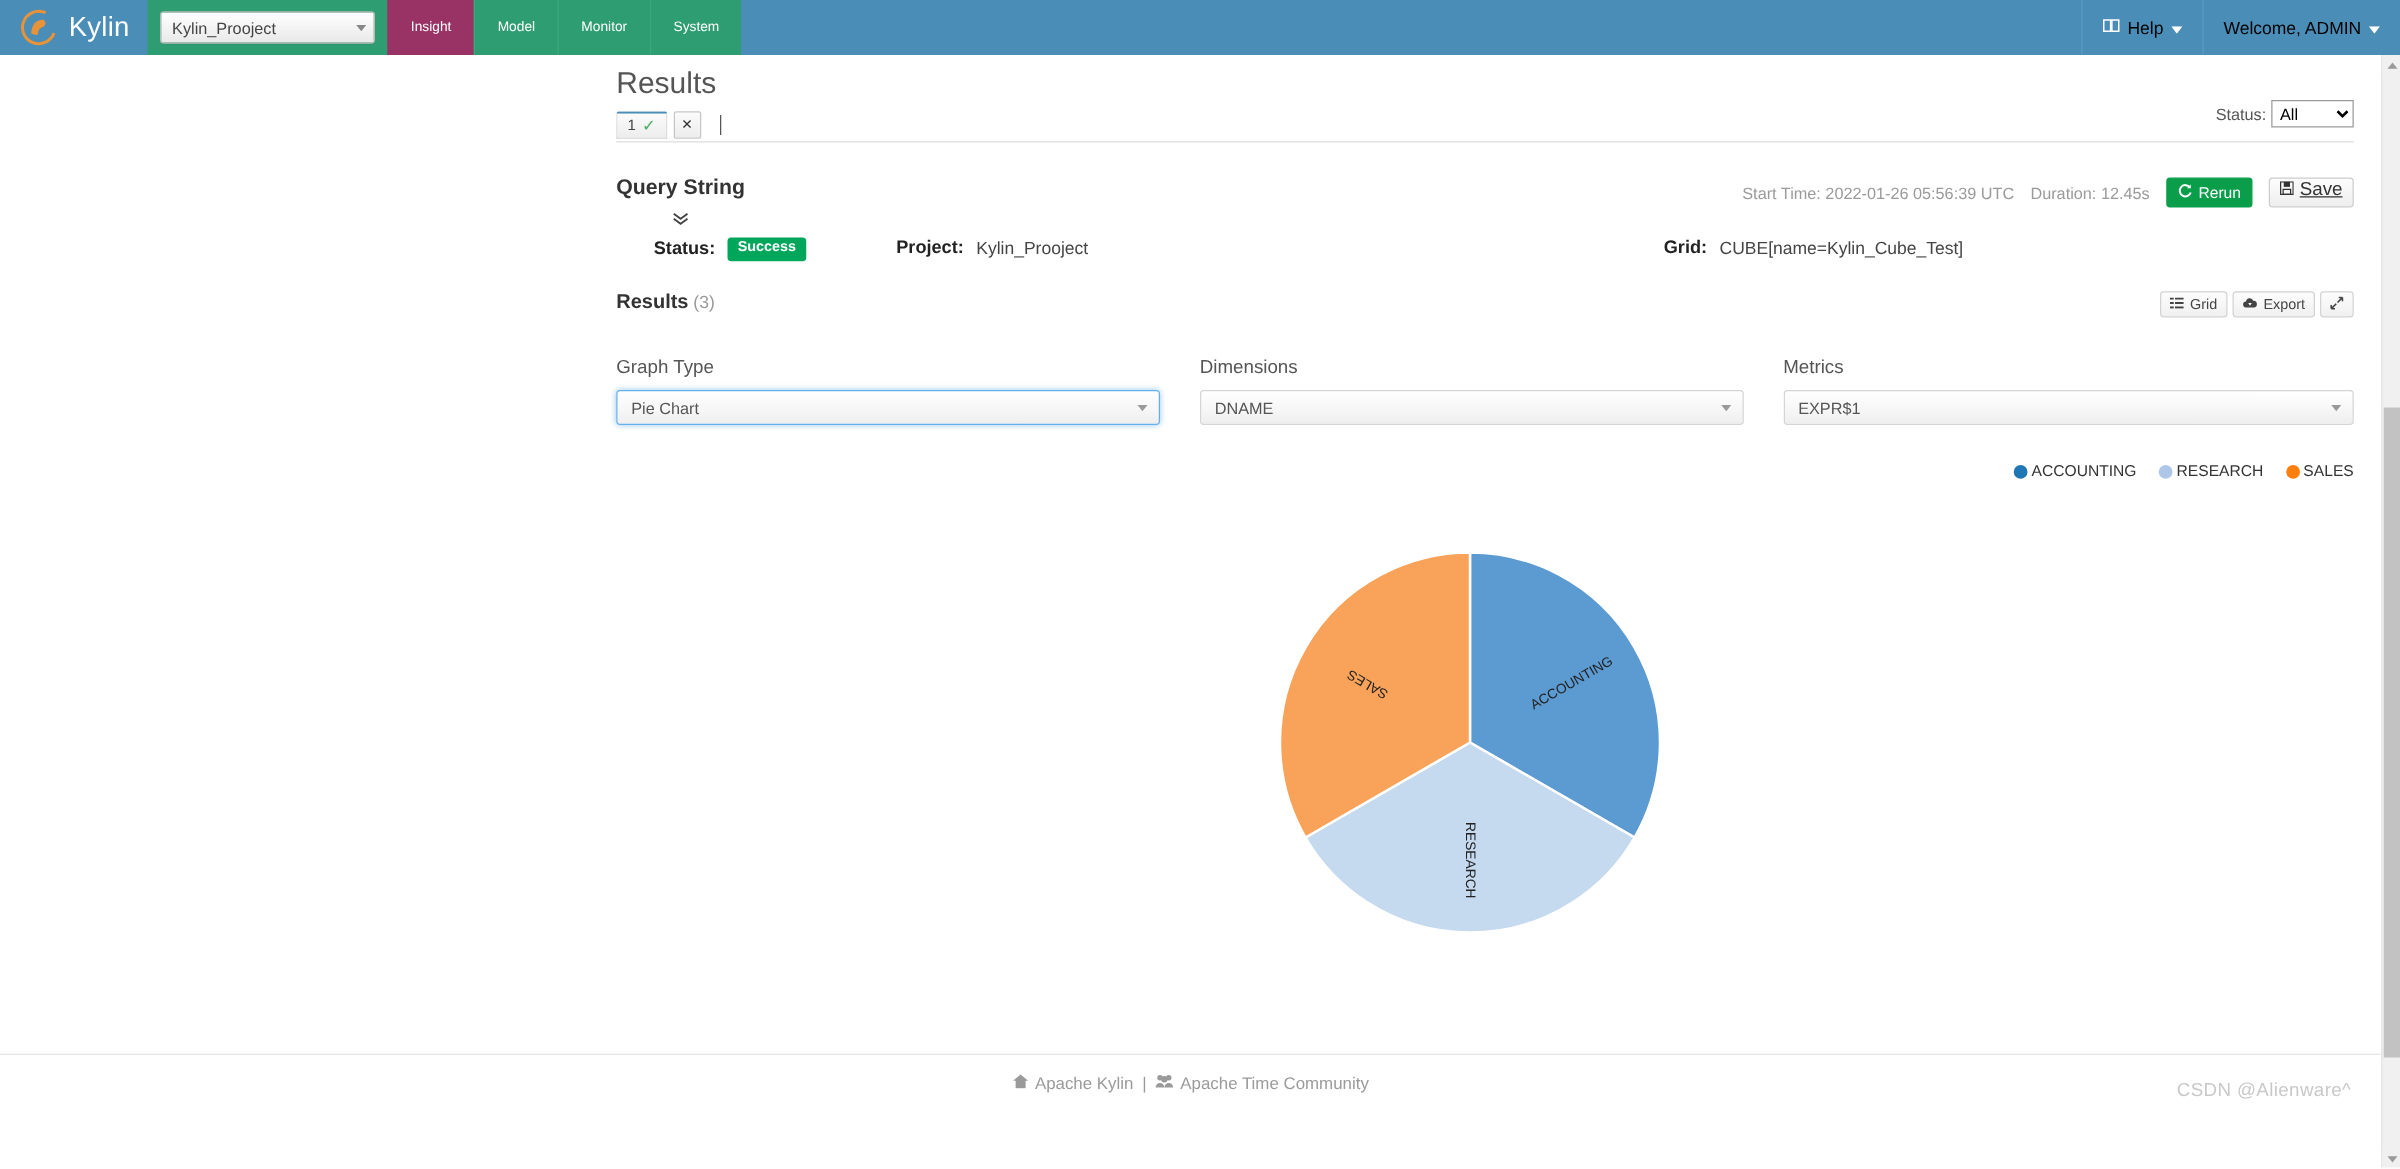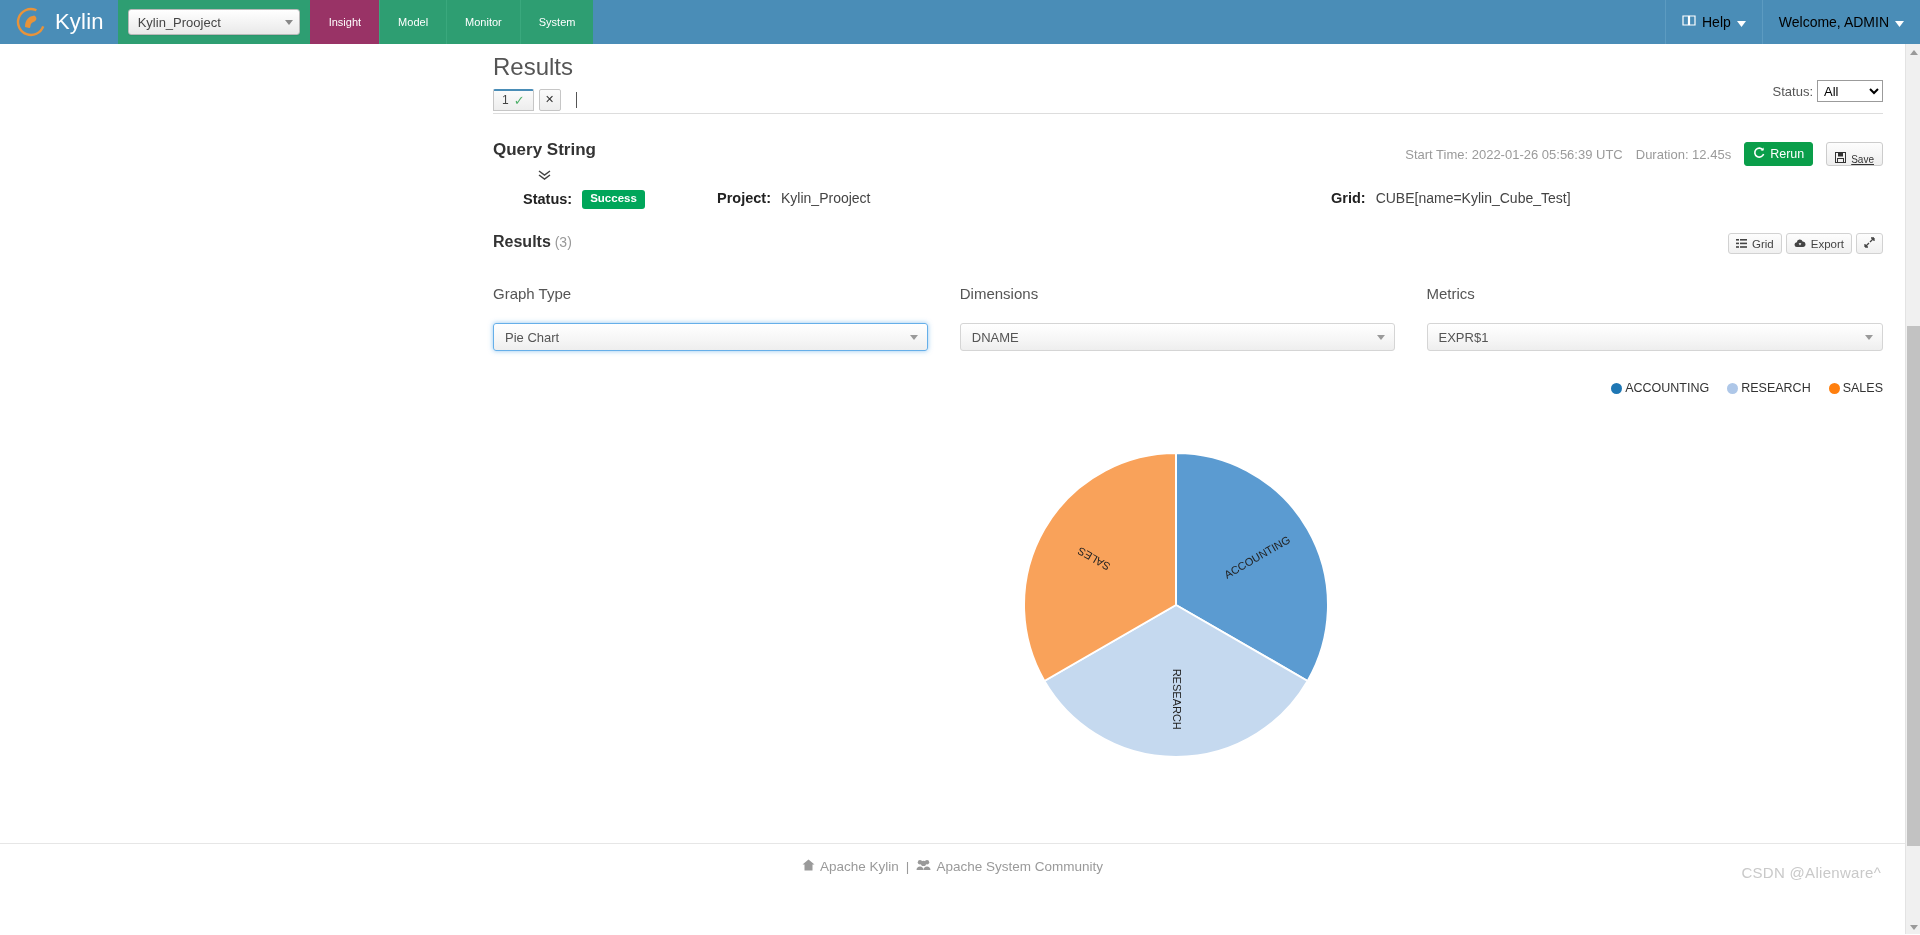--- a/index.html
+++ b/index.html
@@ -154,27 +154,27 @@
   }
   .btn-rerun {
     display: inline-flex; align-items: center; gap: 5px;
     background: #0a9e4a; color: #fff;
     border: 1px solid #0a9e4a;
     border-radius: 3px;
     height: 24px; padding: 0 8px;
     font-size: 12.5px;
   }
   .btn-save {
-    display: inline-flex; align-items: flex-end; gap: 5px;
+    display: inline-flex; align-items: flex-start; gap: 5px;
     background: linear-gradient(to bottom,#fdfdfd,#eeeeee);
     color: #333;
     border: 1px solid #cccccc;
     border-radius: 3px;
     height: 24px; padding: 0 8px;
-    font-size: 10px;
+    font-size: 15px;
     text-decoration: underline;
   }
 
   
   .meta-row {
     margin-top: 16px;
     position: relative;
     height: 26px;
   }
   .meta-lbl { font-weight: bold; font-size: 14.5px; color: #222; }
@@ -212,21 +212,21 @@
   }
 
   
   .selects {
     margin-top: 26px;
     display: flex;
     gap: 0;
   }
   .sel-col { width: 441px; margin-right: 32px; }
   .sel-col:last-child { margin-right: 0; width: 463px; }
-  .sel-label { font-size: 15px; color: #555; margin-bottom: 21px; }
+  .sel-label { font-size: 15px; color: #555; margin-bottom: 10px; }
   .fake-select {
     height: 28px;
     border: 1px solid #d5d5d5;
     border-radius: 3px;
     background: linear-gradient(to bottom,#ffffff 0%, #f6f6f6 60%, #eeeeee 100%);
     display: flex; align-items: center;
     padding: 0 9px 0 11px;
     font-size: 13px; color: #555;
     position: relative;
   }
@@ -546,21 +546,21 @@
     <a>
       <span>
         <svg width="15" height="12" viewBox="0 0 15 12">
             <circle cx="4" cy="3.2" r="2.2" fill="#9a9a9a"></circle>
             <circle cx="11" cy="3.2" r="2.2" fill="#9a9a9a"></circle>
             <circle cx="7.5" cy="4.4" r="2.6" fill="#9a9a9a"></circle>
             <path d="M0.5 11c0-2.2 1.6-3.6 3.5-3.6s3.5 1.4 3.5 3.6z" fill="#9a9a9a"></path>
             <path d="M7.5 11c0-2.2 1.6-3.6 3.5-3.6s3.5 1.4 3.5 3.6z" fill="#9a9a9a"></path>
           </svg>
       </span>
-      <span>Apache System Community</span>
+      <span>Apache Time Community</span>
     </a>
   </div>
 
   <div class="watermark">CSDN @Alienware^</div>
 </div>
 
 <div class="vscroll">
   <div class="vscroll-up">
       <span class="arrow-up"></span>
     </div>

